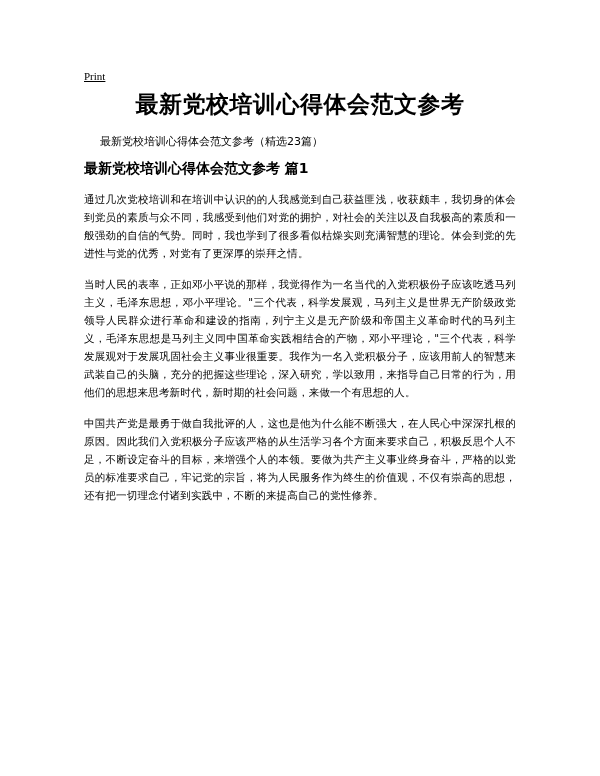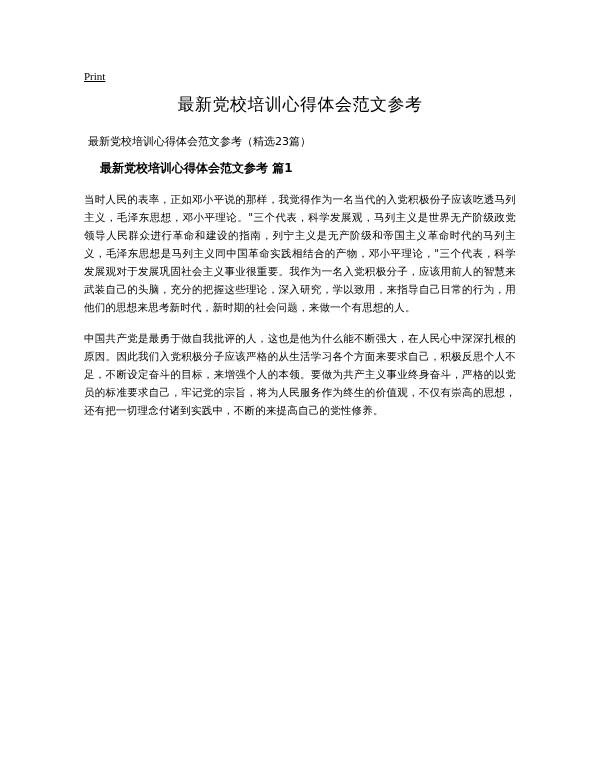--- a/index.html
+++ b/index.html
@@ -30,38 +30,38 @@
     color: #000;
     font-family: "Liberation Serif", serif;
   }
   .content {
     position: absolute;
     left: 84px;
     top: 92px;
     width: 432px;
   }
   .doc-title {
-    font-size: 17px;
+    font-size: 23px;
     line-height: 24px;
-    font-weight: normal;
+    font-weight: bold;
     text-align: center;
     margin: 0 0 18px 0;
     letter-spacing: 0.5px;
   }
   .subtitle {
     font-size: 11px;
     line-height: 16px;
-    margin: 0 0 10px 4px;
+    margin: 0 0 10px 16px;
     font-weight: normal;
   }
   .section-heading {
-    font-size: 12px;
+    font-size: 14px;
     line-height: 16px;
     font-weight: bold;
-    margin: 0 0 14px 16px;
+    margin: 0 0 14px 0;
   }
   p.para {
     font-size: 10.5px;
     line-height: 18px;
     margin: 0 0 13px 0;
     text-align: justify;
     text-justify: inter-ideograph;
     letter-spacing: 0.2px;
   }
 </style>
@@ -70,17 +70,18 @@
 
 <div class="page">
 
   <a href="#" class="print-link">Print</a>
 
   <div class="content">
     <h1 class="doc-title">最新党校培训心得体会范文参考</h1>
     <div class="subtitle">最新党校培训心得体会范文参考（精选23篇）</div>
     <div class="section-heading">最新党校培训心得体会范文参考 篇1</div>
 
+    <p class="para">通过几次党校培训和在培训中认识的的人我感觉到自己获益匪浅，收获颇丰，我切身的体会到党员的素质与众不同，我感受到他们对党的拥护，对社会的关注以及自我极高的素质和一般强劲的自信的气势。同时，我也学到了很多看似枯燥实则充满智慧的理论。体会到党的先进性与党的优秀，对党有了更深厚的崇拜之情。</p>
     <p class="para">当时人民的表率，正如邓小平说的那样，我觉得作为一名当代的入党积极份子应该吃透马列主义，毛泽东思想，邓小平理论。"三个代表，科学发展观，马列主义是世界无产阶级政党领导人民群众进行革命和建设的指南，列宁主义是无产阶级和帝国主义革命时代的马列主义，毛泽东思想是马列主义同中国革命实践相结合的产物，邓小平理论，"三个代表，科学发展观对于发展巩固社会主义事业很重要。我作为一名入党积极分子，应该用前人的智慧来武装自己的头脑，充分的把握这些理论，深入研究，学以致用，来指导自己日常的行为，用他们的思想来思考新时代，新时期的社会问题，来做一个有思想的人。</p>
     <p class="para">中国共产党是最勇于做自我批评的人，这也是他为什么能不断强大，在人民心中深深扎根的原因。因此我们入党积极分子应该严格的从生活学习各个方面来要求自己，积极反思个人不足，不断设定奋斗的目标，来增强个人的本领。要做为共产主义事业终身奋斗，严格的以党员的标准要求自己，牢记党的宗旨，将为人民服务作为终生的价值观，不仅有崇高的思想，还有把一切理念付诸到实践中，不断的来提高自己的党性修养。</p>
   </div>
 
 </div>
 
 </body></html>

